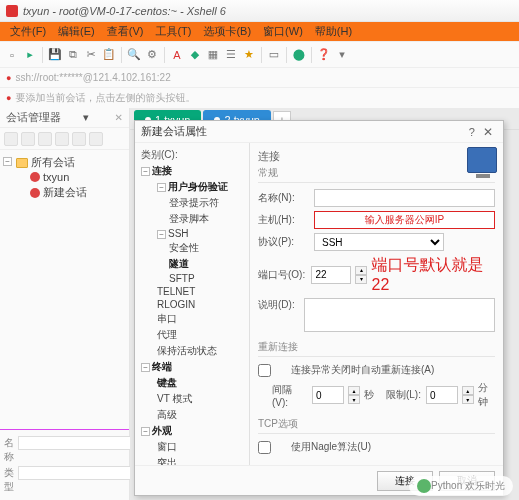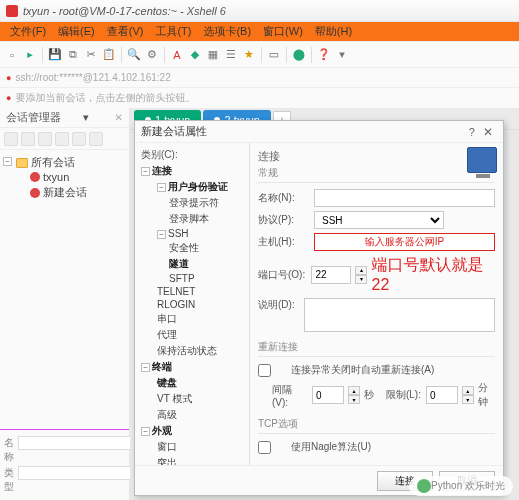--- a/index.html
+++ b/index.html
@@ -222,26 +222,26 @@
 
     <div class="dlgform">
       <div class="monitor"></div>
       <div style="font-size:11px;color:#666;margin-bottom:2px">连接</div>
       <div class="section">常规</div>
       <div class="row">
           <label>名称(N):</label>
           <input class="nameval" style="width: 100px;" value="新建会话">
         </div>
       <div class="row">
+          <label>主机(H):</label>
+          <div class="highlight">输入服务器公网IP</div>
+        </div>
+      <div class="row">
           <label>协议(P):</label>
           <select style="width:130px"><option>SSH</option></select>
-        </div>
-      <div class="row">
-          <label>主机(H):</label>
-          <div class="highlight">输入服务器公网IP</div>
         </div>
       <div class="row">
           <label>端口号(O):</label>
           <input style="width: 40px;" value="22">
           <div class="spinbtns">
             <button>▴</button>
             <button>▾</button>
           </div>
           <span class="portnote">端口号默认就是22</span>
         </div>

